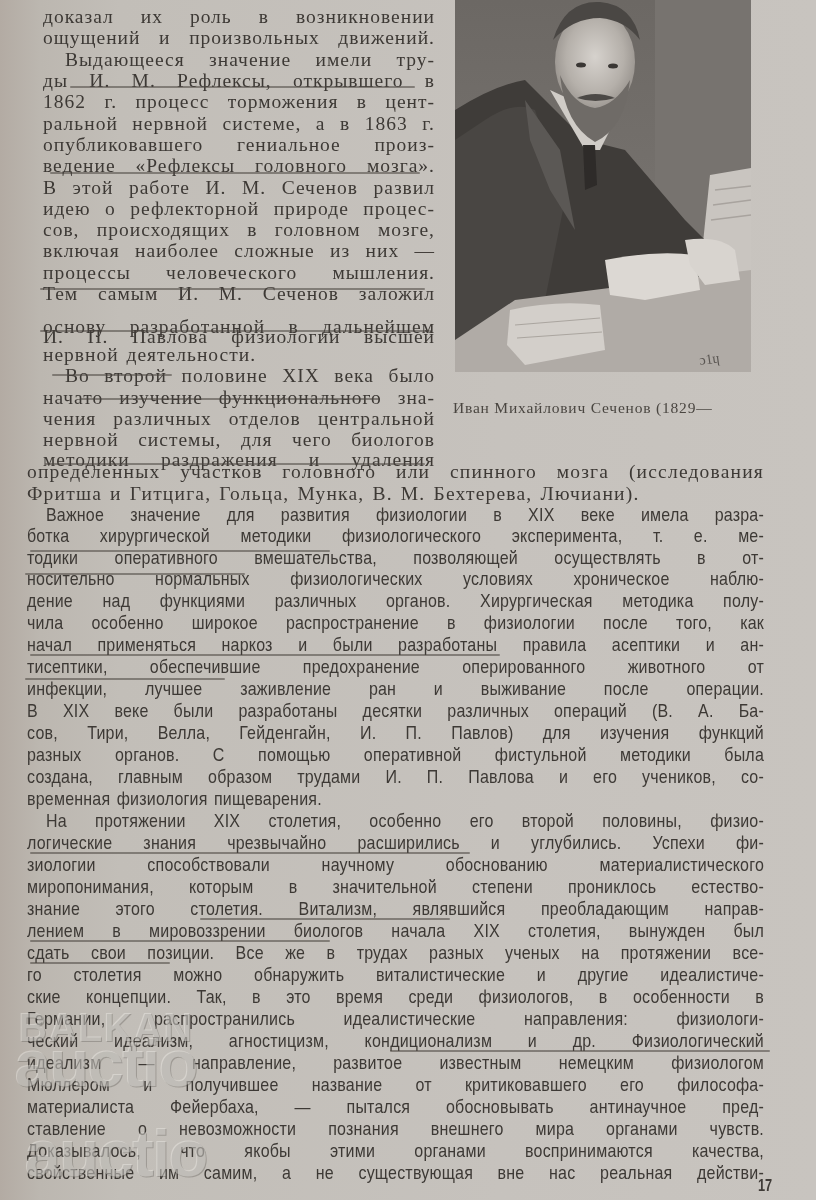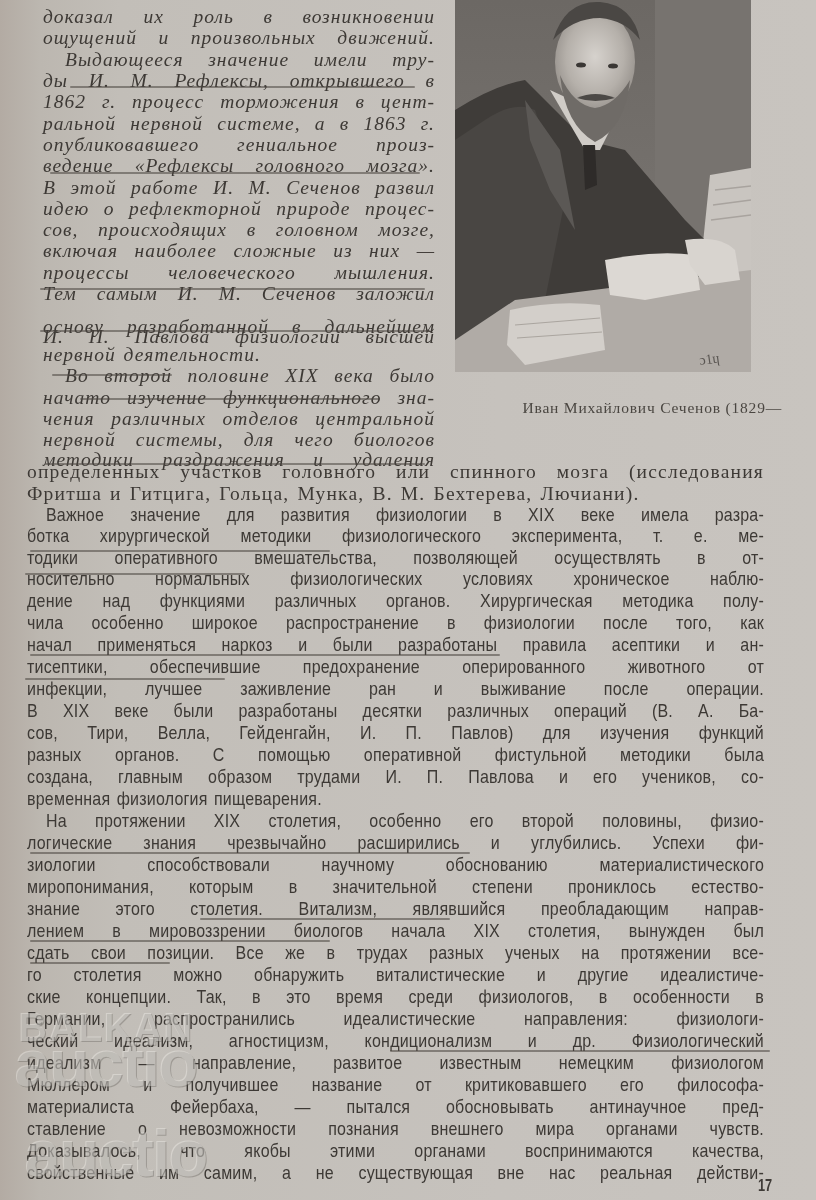--- a/index.html
+++ b/index.html
@@ -42,21 +42,20 @@
       left: 43px;
       top: 0;
       width: 392px;
     }
     .narrow .line {
       text-align: justify;
       text-align-last: justify;
       width: 392px;
       font-size: 19.5px;
       letter-spacing: 1px;
-      font-style: italic;
     }
     .narrow .line.last {
       text-align-last: left;
     }
     
     .wide {
       left: 27px;
       top: 0;
       width: 740px;
     }
@@ -105,21 +104,21 @@
       left: 452px;
       top: 398px;
       width: 330px;
       color: #4a4641;
       font-family: "Liberation Serif", "DejaVu Serif", serif;
       font-size: 15.5px;
       letter-spacing: 0.8px;
       line-height: 19px;
       text-align: center;
     }
-    .caption .c1 { display: block; text-align: right; padding-left: 1px; }
+    .caption .c1 { display: block; text-align: left; padding-left: 1px; }
     .caption .c2 { display: block; text-align: center; padding-right: 20px; }
     .page-number {
       position: absolute;
       left: 758px;
       top: 1177px;
       font-family: "Liberation Sans", "DejaVu Sans", sans-serif;
       font-size: 16px;
       font-weight: bold;
       color: #3f3b37;
       transform: scaleX(0.8);

